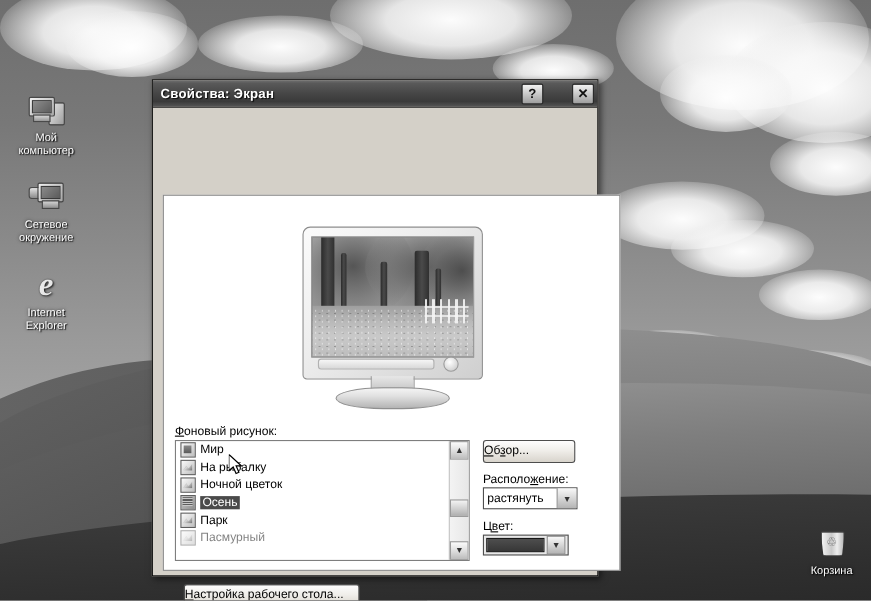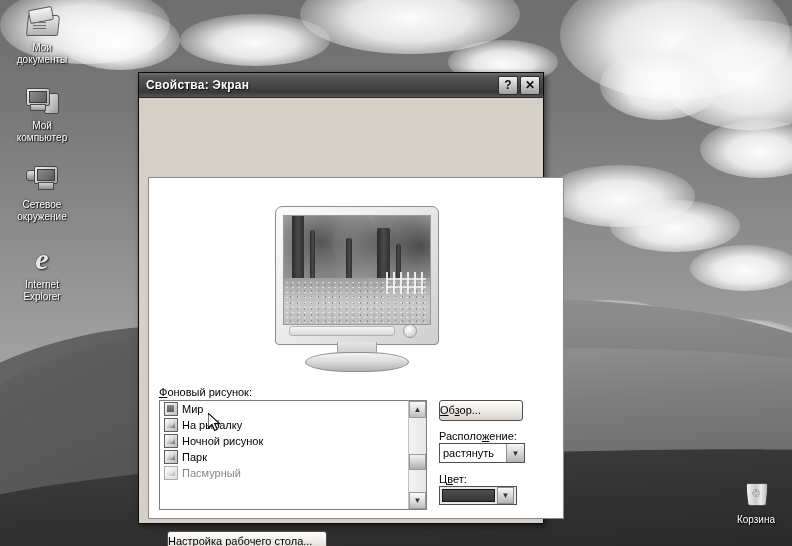--- a/index.html
+++ b/index.html
@@ -164,20 +164,21 @@
     font-size: 11px;
     color: #000;
   }
   #titlebar {
     height: 24px;
     background: linear-gradient(to bottom, #6f6f6f 0%, #595959 12%, #454545 52%, #3a3a3a 80%, #555 100%);
     border-bottom: 1px solid #2a2a2a;
     display: flex; align-items: center;
     padding: 0 3px 0 7px;
     position: relative;
+    gap: 24px;
   }
   #title-text {
     color: #fff;
     font-size: 12px;
     font-weight: bold;
     text-shadow: 1px 1px 1px rgba(0,0,0,.85);
     flex: 1;
     letter-spacing: .2px;
   }
   .tb-btn {
@@ -483,31 +484,20 @@
   <div class="cloud" style="left:180px; top:14px;   width:150px; height:52px;"></div>
   <div class="cloud" style="left:448px; top:40px;   width:110px; height:44px;"></div>
   <div class="cloud" style="left:548px; top:300px;  width:120px; height:34px;"></div>
   <div class="cloud" style="left:648px; top:318px;  width:150px; height:32px;"></div>
 
   <div id="hill-far"></div>
   <div id="hill-main"></div>
   <div id="hill-left-dark"></div>
   <div id="hill-shadow"></div>
 
-  <div class="desk-icon" style="left:4px; top:6px;">
-    <span class="glyph ico-docs">
-      <span class="body"></span>
-      <span class="flap"></span>
-      <span class="line" style="top:16px"></span>
-      <span class="line" style="top:19px"></span>
-      <span class="line" style="top:22px"></span>
-    </span>
-    <span class="lbl">Мои</span>
-    <span class="lbl">документы</span>
-  </div>
 
   <div class="desk-icon" style="left:4px; top:84px;">
     <span class="glyph ico-comp">
       <span class="tower"></span>
       <span class="mon"></span>
       <span class="scr"></span>
       <span class="base"></span>
     </span>
     <span class="lbl">Мой</span>
     <span class="lbl">компьютер</span>
@@ -580,21 +570,25 @@
           <div class="list-row">
             <span class="row-ico html"></span>
             <span>Мир</span>
           </div>
           <div class="list-row">
             <span class="row-ico bmp"></span>
             <span>На рыбалку</span>
           </div>
           <div class="list-row">
             <span class="row-ico bmp"></span>
-            <span>Ночной рисунок</span>
+            <span>Ночной цветок</span>
+          </div>
+          <div class="list-row" style="padding-left:4px">
+            <span class="row-ico jpg"></span>
+            <span style="background:#4a4a4a;color:#fff;padding:0 2px;">Осень</span>
           </div>
           <div class="list-row">
             <span class="row-ico bmp"></span>
             <span>Парк</span>
           </div>
           <div class="list-row" style="opacity:.5">
             <span class="row-ico bmp"></span>
             <span>Пасмурный</span>
           </div>
         </div>

